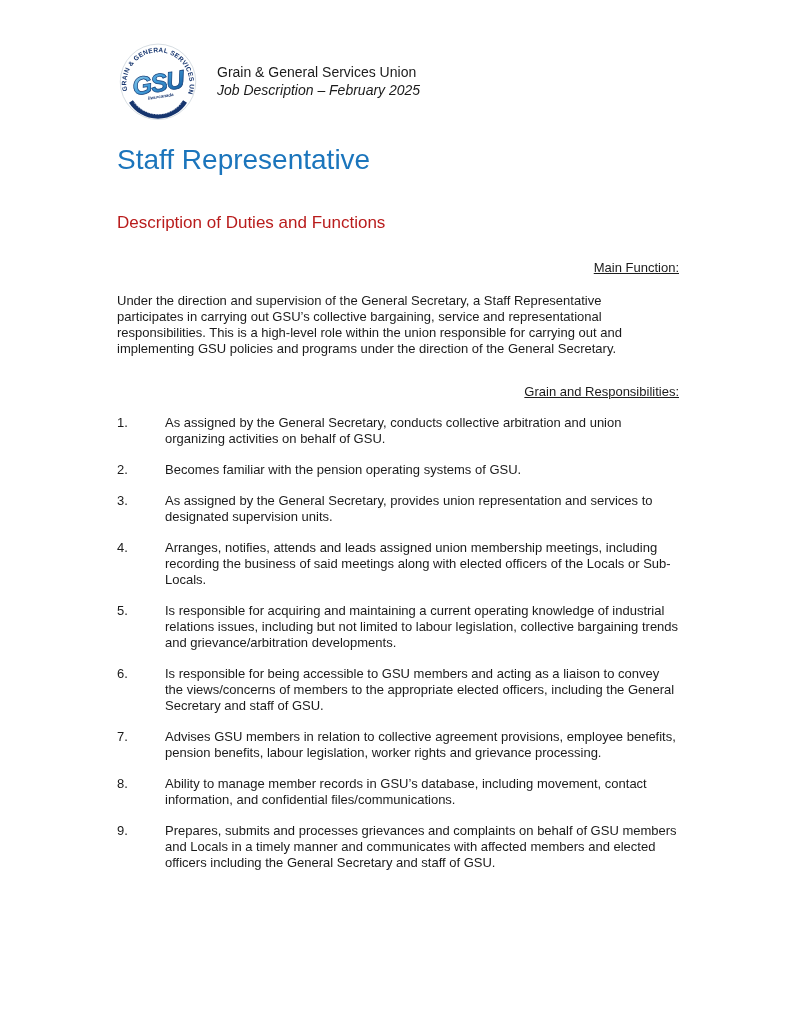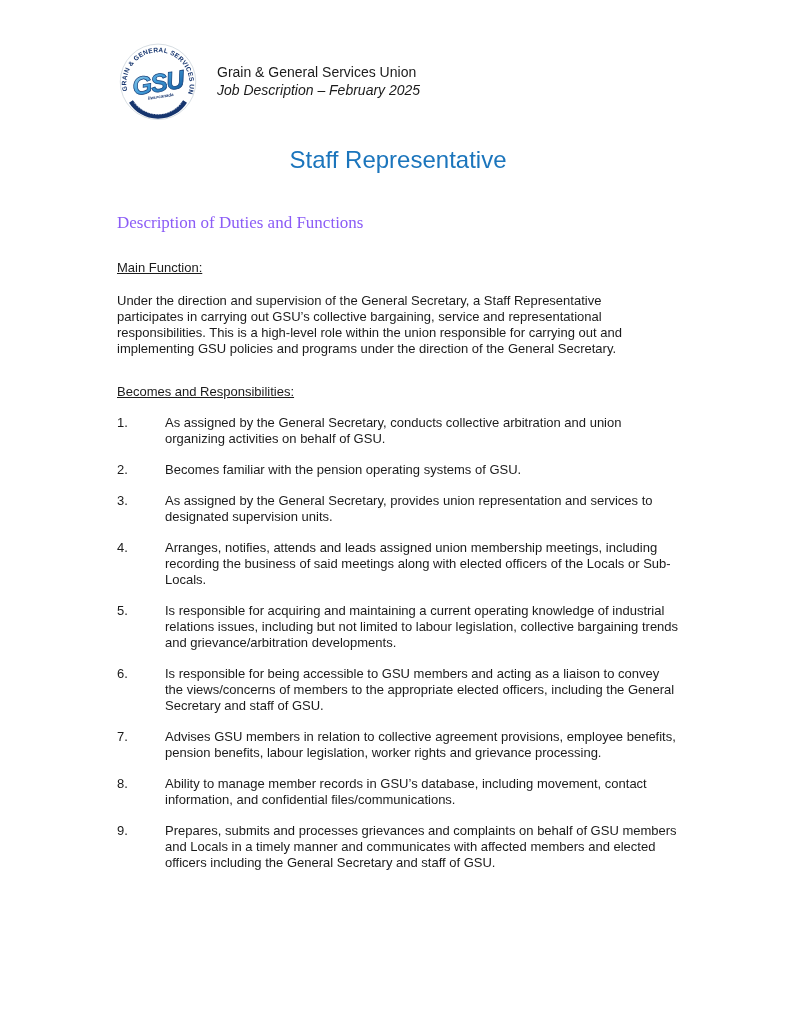--- a/index.html
+++ b/index.html
@@ -28,41 +28,40 @@
     line-height: 18px;
     color: #1b1b1b;
   }
   .doc-meta {
     font-size: 14px;
     line-height: 18px;
     font-style: italic;
     color: #1b1b1b;
   }
   .doc-title {
-    text-align: center;
-    font-size: 24px;
+    font-size: 28px;
     line-height: 28px;
     font-weight: normal;
     color: #1B75BC;
     margin: 24px 0 0 0;
   }
   .section-heading {
     font-size: 17px;
     line-height: 21px;
     font-weight: normal;
-    color: #8b5cf6;
+    color: #b91c1c;
     margin: 38px 0 0 0;
-    font-family: Liberation Serif, serif;
   }
   .sub-heading {
     font-size: 13px;
     line-height: 16px;
     font-weight: normal;
     text-decoration: underline;
     margin: 27px 0 0 0;
+    text-align: right;
   }
   .body-par {
     font-size: 13px;
     line-height: 16px;
     margin: 17px 8px 0 0;
     max-width: 560px;
   }
   .duties-list { margin-top: 15px; }
   .duty {
     display: grid;
@@ -108,21 +107,21 @@
   </div>
 
   <h1 class="doc-title">Staff Representative</h1>
 
   <h2 class="section-heading">Description of Duties and Functions</h2>
 
   <h3 class="sub-heading">Main Function:</h3>
 
   <p class="body-par">Under the direction and supervision of the General Secretary, a Staff Representative participates in carrying out GSU’s collective bargaining, service and representational responsibilities. This is a high-level role within the union responsible for carrying out and implementing GSU policies and programs under the direction of the General Secretary.</p>
 
-  <h3 class="sub-heading">Becomes and Responsibilities:</h3>
+  <h3 class="sub-heading">Grain and Responsibilities:</h3>
 
   <div class="duties-list">
     <div class="duty">
       <span class="duty-num">1.</span>
       <span class="duty-text">As assigned by the General Secretary, conducts collective arbitration and union organizing activities on behalf of GSU.</span>
     </div>
     <div class="duty">
       <span class="duty-num">2.</span>
       <span class="duty-text">Becomes familiar with the pension operating systems of GSU.</span>
     </div>

